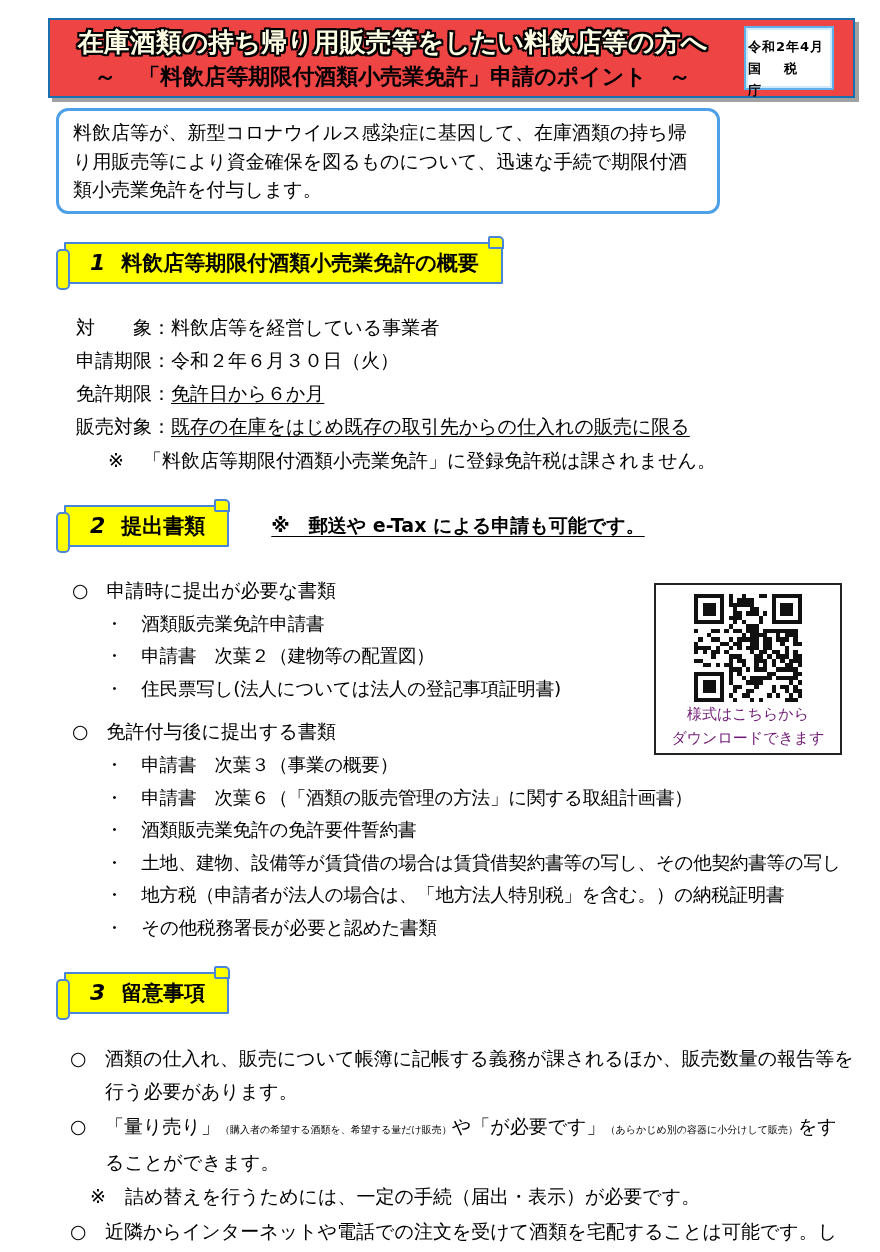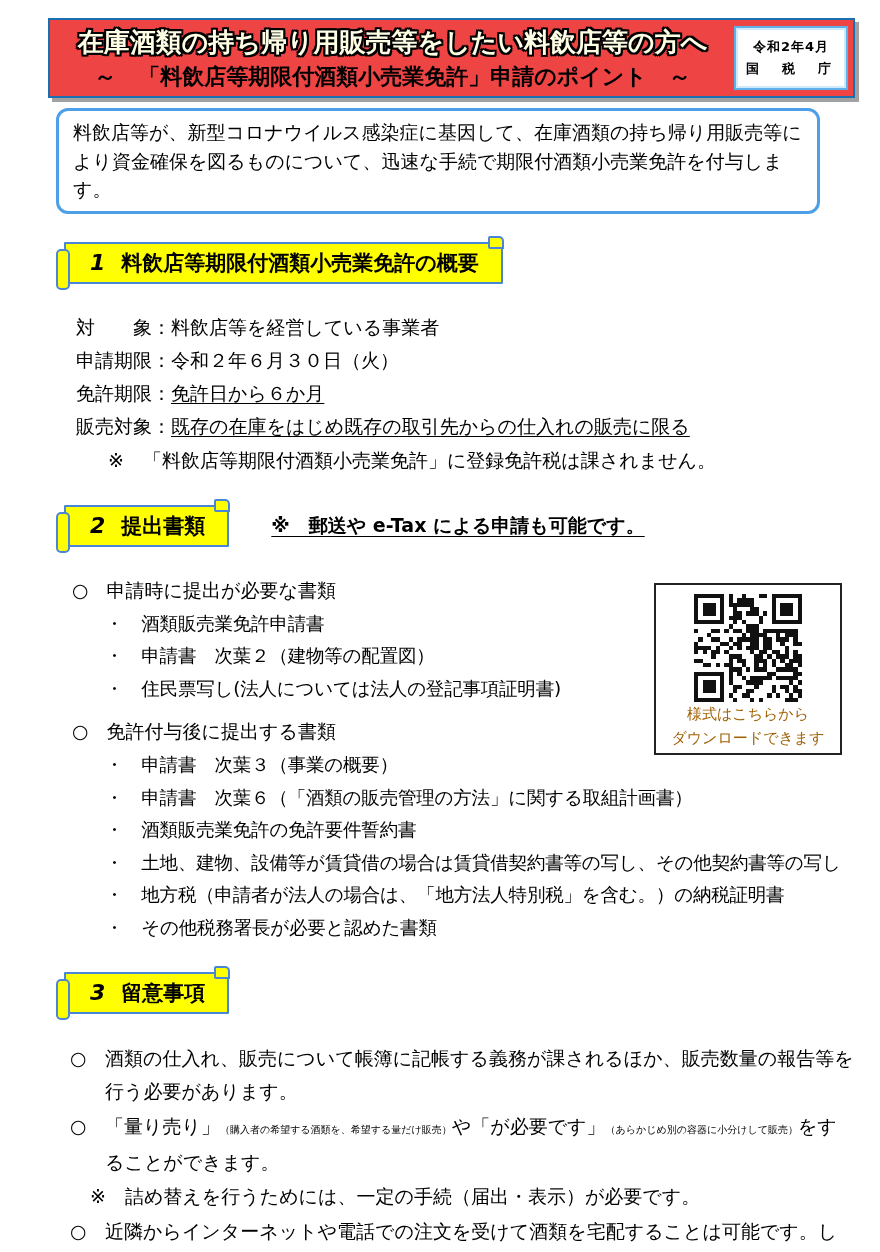--- a/index.html
+++ b/index.html
@@ -12,28 +12,28 @@
   
   .banner{position:relative;height:80px;background:#ef4444;border:2px solid #1a6fae;
     box-shadow:4px 4px 0 rgba(130,130,130,.75);box-sizing:border-box;}
   .banner-text{position:absolute;left:0;right:118px;top:4px;text-align:center;}
   .banner-line1{
     font-size:26px;font-weight:bold;color:#ffffe6;letter-spacing:0;line-height:36px;white-space:nowrap;
     text-shadow:-2px -2px 0 #000,2px -2px 0 #000,-2px 2px 0 #000,2px 2px 0 #000,
                 -2px 0 0 #000,2px 0 0 #000,0 -2px 0 #000,0 2px 0 #000;
   }
   .banner-line2{font-size:22px;font-weight:bold;color:#000;line-height:34px;white-space:nowrap;}
-  .date-box{position:absolute;right:7px;top:8px;width:110px;height:60px;background:#fff;
+  .date-box{position:absolute;right:21px;top:8px;width:86px;height:60px;background:#fff;
     border:2px solid #cfeafc;box-shadow:0 0 0 2px #5fb0e8;box-sizing:border-box;
-    text-align:center;padding-top:6px;}
+    padding-top:6px;}
   .date-box .dl1{font-size:13px;font-weight:bold;line-height:22px;letter-spacing:1px;}
   .date-box .dl2{font-size:13px;font-weight:bold;line-height:22px;letter-spacing:5px;}
 
   
-  .intro{margin:10px 0 0 8px;width:764px;border:3px solid #4da0e8;border-radius:12px;
+  .intro{margin:10px 0 0 8px;width:664px;border:3px solid #4da0e8;border-radius:12px;
     padding:7px 14px;font-size:19px;line-height:1.5;box-sizing:border-box;}
 
   
   .scroll{display:inline-block;position:relative;margin:16px;background:#ffff00;
     border:2px solid #4a86d8;padding:5px 22px 5px 24px;font-size:21px;font-weight:bold;
     border-radius:1px;}
   .scroll::before{content:"";position:absolute;left:-10px;top:5px;bottom:-8px;width:10px;
     background:#ffff00;border:2px solid #4a86d8;border-radius:5px;}
   .scroll::after{content:"";position:absolute;right:-3px;top:-8px;width:12px;height:9px;
     background:#ffff00;border:2px solid #4a86d8;border-radius:2px 5px 0 2px;}
@@ -52,21 +52,21 @@
   .docs{position:relative;margin-top:10px;}
   .group-head{margin-left:24px;font-size:19px;line-height:35px;margin-top:4px;}
   .group-head .circle{margin-right:18px;}
   .doc-item{margin-left:57px;font-size:18.5px;line-height:32.5px;letter-spacing:-0.2px;}
   .doc-item .dot{margin-right:18px;}
   .group2{margin-top:9px;}
 
   .qrbox{position:absolute;right:13px;top:10px;width:188px;height:172px;border:2px solid #222;
     box-sizing:border-box;text-align:center;padding-top:9px;background:#fff;}
   .qrbox .qr{width:108px;height:108px;margin:0 auto;}
-  .qr-caption{font-family:"DejaVu Serif","Liberation Serif",serif;font-size:15px;line-height:24px;color:#a16207;}
+  .qr-caption{font-family:"DejaVu Serif","Liberation Serif",serif;font-size:15px;line-height:24px;color:#701a75;}
 
   
   .notes{margin-top:12px;}
   .note{position:relative;padding-left:57px;font-size:19px;line-height:33px;margin-top:2px;}
   .note .circle{position:absolute;left:22px;top:0;}
   .small{font-size:10px;}
   .subnote{padding-left:42px;font-size:19px;line-height:34px;}
 </style>
 </head>
 <body>

